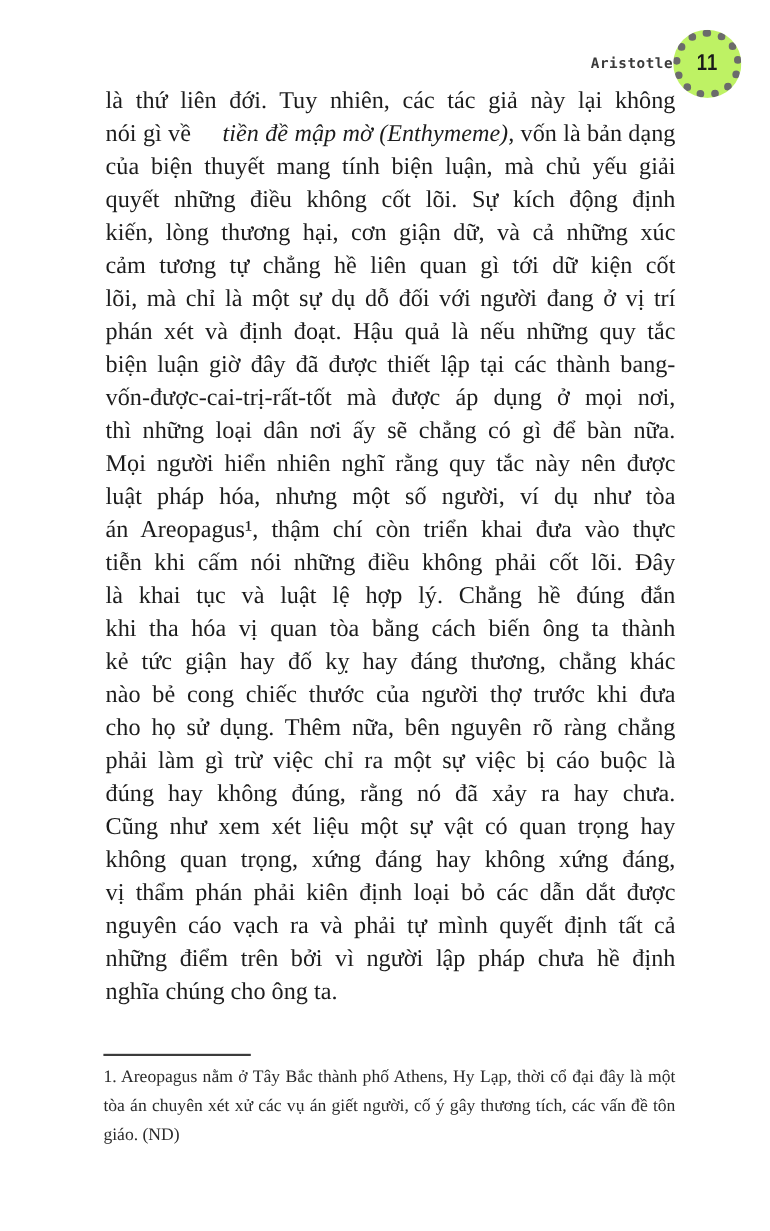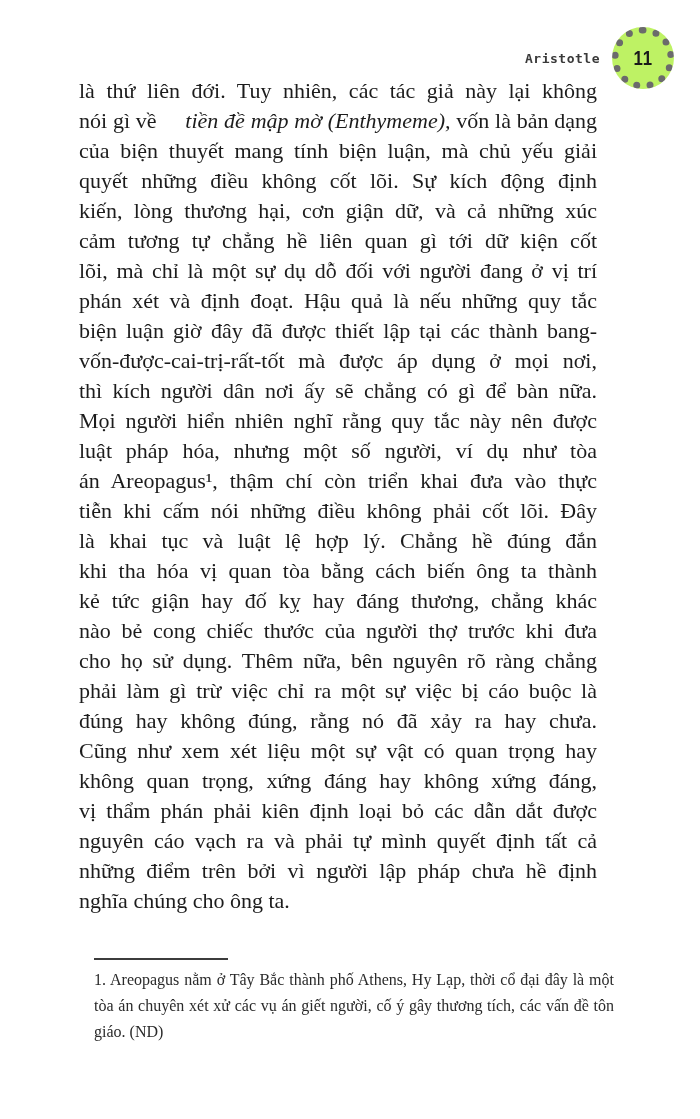--- a/index.html
+++ b/index.html
@@ -15,21 +15,20 @@
   .page {
     position: absolute; inset: 0;
     background: #ffffff;
   }
   
   .page-header {
     position: absolute;
     top: 27px; right: 26px;
     display: flex;
     align-items: center;
-    gap: 12px;
   }
   .running-head {
     font-family: "DejaVu Sans Mono", "Liberation Mono", monospace;
     font-size: 13px;
     font-weight: 700;
     color: #3a3a3a;
     letter-spacing: 0.5px;
   }
   .page-badge {
     width: 62px; height: 62px;
@@ -44,21 +43,21 @@
     font-family: "Liberation Sans", "DejaVu Sans", sans-serif;
     font-size: 21px;
     font-weight: 700;
     color: #1a1a1a;
     letter-spacing: 1px;
     transform: scaleX(0.8);
   }
   
   .body-text {
     position: absolute;
-    left: 79px; top: 76px;
+    left: 96px; top: 76px;
     width: 518px;
     font-family: Liberation Serif, serif;
   }
   .line {
     font-size: 22px;
     line-height: 30px;
     height: 30px;
     overflow: hidden;
     text-align: justify;
     text-align-last: justify;
@@ -103,21 +102,21 @@
     <div class="line">là thứ liên đới. Tuy nhiên, các tác giả này lại không</div>
     <div class="line"><span>nói gì về </span><em>tiền đề mập mờ (Enthymeme),</em><span> vốn là bản dạng</span></div>
     <div class="line">của biện thuyết mang tính biện luận, mà chủ yếu giải</div>
     <div class="line">quyết những điều không cốt lõi. Sự kích động định</div>
     <div class="line">kiến, lòng thương hại, cơn giận dữ, và cả những xúc</div>
     <div class="line">cảm tương tự chẳng hề liên quan gì tới dữ kiện cốt</div>
     <div class="line">lõi, mà chỉ là một sự dụ dỗ đối với người đang ở vị trí</div>
     <div class="line">phán xét và định đoạt. Hậu quả là nếu những quy tắc</div>
     <div class="line">biện luận giờ đây đã được thiết lập tại các thành bang-</div>
     <div class="line">vốn-được-cai-trị-rất-tốt mà được áp dụng ở mọi nơi,</div>
-    <div class="line">thì kích người dân nơi ấy sẽ chẳng có gì để bàn nữa.</div>
+    <div class="line">thì những loại dân nơi ấy sẽ chẳng có gì để bàn nữa.</div>
     <div class="line">Mọi người hiển nhiên nghĩ rằng quy tắc này nên được</div>
     <div class="line">luật pháp hóa, nhưng một số người, ví dụ như tòa</div>
     <div class="line">án Areopagus¹, thậm chí còn triển khai đưa vào thực</div>
     <div class="line">tiễn khi cấm nói những điều không phải cốt lõi. Đây</div>
     <div class="line">là khai tục và luật lệ hợp lý. Chẳng hề đúng đắn</div>
     <div class="line">khi tha hóa vị quan tòa bằng cách biến ông ta thành</div>
     <div class="line">kẻ tức giận hay đố kỵ hay đáng thương, chẳng khác</div>
     <div class="line">nào bẻ cong chiếc thước của người thợ trước khi đưa</div>
     <div class="line">cho họ sử dụng. Thêm nữa, bên nguyên rõ ràng chẳng</div>
     <div class="line">phải làm gì trừ việc chỉ ra một sự việc bị cáo buộc là</div>

